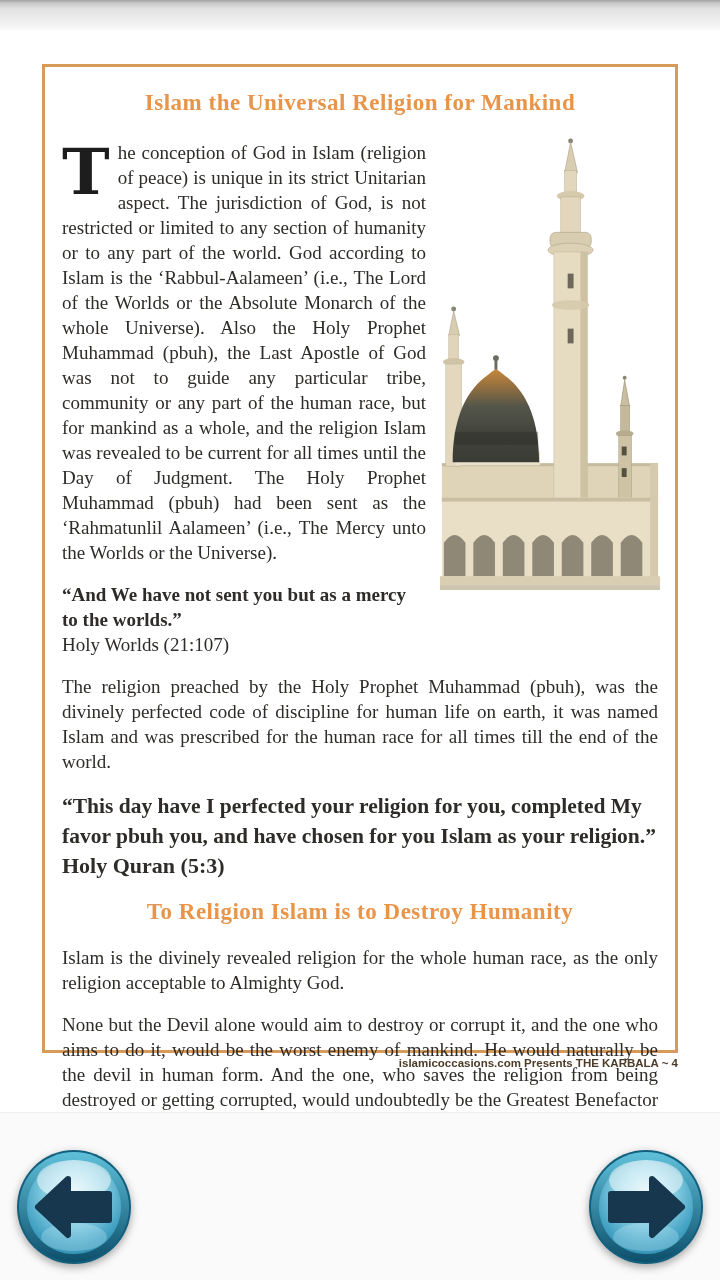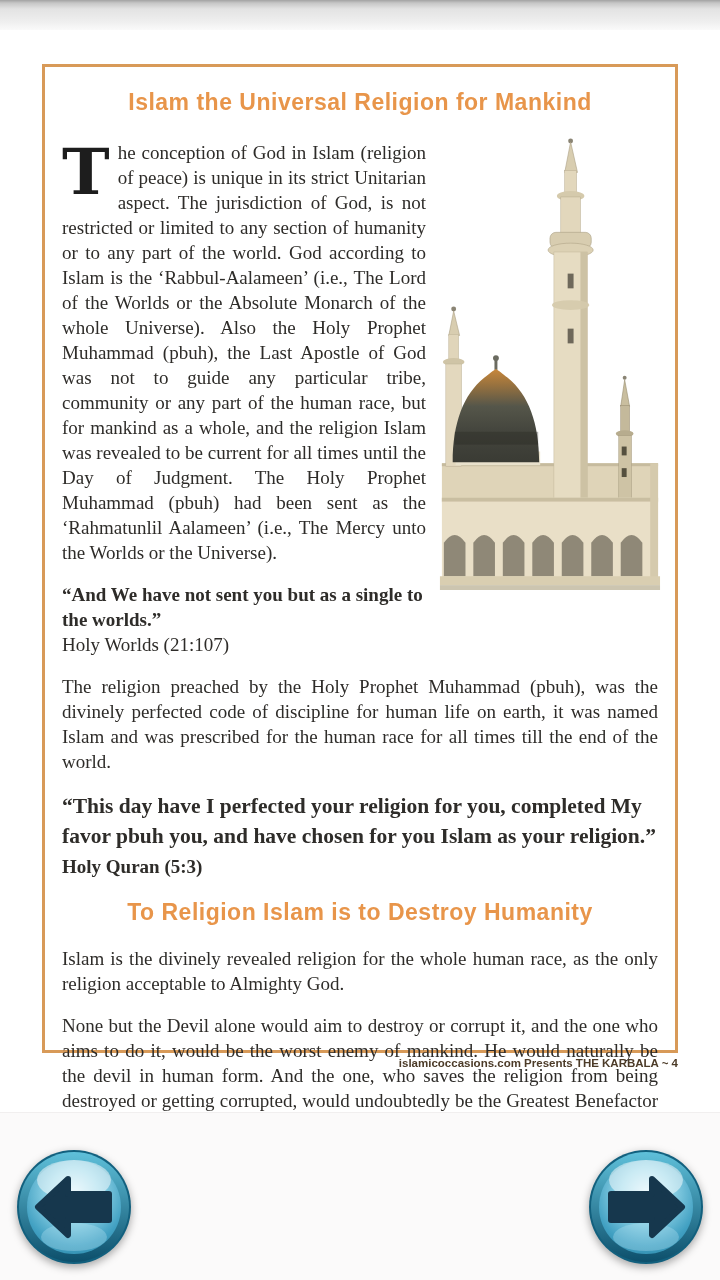--- a/index.html
+++ b/index.html
@@ -7,21 +7,21 @@
          font-family:"Liberation Serif",serif;}
 
   
   .statusbar{position:absolute;left:0;top:0;width:720px;height:30px;
     background:linear-gradient(180deg,#a2a2a2 0px,#c6c6c6 3px,#e3e3e3 9px,#efefef 22px,#fafafa 30px);}
 
   
   .pagebox{position:absolute;left:42px;top:64px;width:636px;height:989px;box-sizing:border-box;
     border:3px solid #D89A58;background:#fff;padding:20px 17px 0 17px;
     color:#2e2c29;font-size:19px;line-height:25px;text-align:justify;}
-  .heading{font-family:Liberation Sans, sans-serif;font-weight:bold;color:#E8954A;
+  .heading{font-family:Liberation Serif, serif;font-weight:bold;color:#E8954A;
     font-size:23px;line-height:27px;text-align:center;letter-spacing:.5px;margin:2px 0 24px 0;}
   .heading.second{clear:both;margin:6px 0 20px 0;}
   .pagebox p{margin:0 0 17px 0;}
   .dropcap{float:left;font-family:"DejaVu Serif",serif;font-weight:bold;color:#1d1d1d;
     font-size:64px;line-height:54px;padding:5px 8px 0 0;}
   .quote{font-weight:bold;text-align:left;}
   .quote .ref, .jquote .ref{font-weight:normal;}
   .jquote{font-weight:bold;text-align:justify;}
   .bigquote{font-weight:bold;text-align:left;font-size:21.5px;line-height:30px;margin-bottom:14px;}
   .mosque{float:right;width:226px;height:457px;margin:-4px -4px 4px 10px;}
@@ -110,27 +110,27 @@
       <path d="M98 448 L98 414 Q109 398 120 414 L120 448 Z" fill="#8F8877"></path>
       <path d="M128 448 L128 414 Q139 398 150 414 L150 448 Z" fill="#8F8877"></path>
       <path d="M158 448 L158 414 Q169 398 180 414 L180 448 Z" fill="#8F8877"></path>
       <path d="M188 448 L188 414 Q199 398 210 414 L210 448 Z" fill="#8F8877"></path>
       <rect x="4" y="448" width="224" height="9" fill="#D9CEB1"></rect>
       <rect x="4" y="457" width="224" height="5" fill="#CCC5B0"></rect>
     </svg>
 
     <p><span class="dropcap">T</span><span>he conception of God in Islam (religion of peace) is unique in its strict Unitarian aspect. The jurisdiction of God, is not restricted or limited to any section of humanity or to any part of the world. God according to Islam is the ‘Rabbul-Aalameen’ (i.e., The Lord of the Worlds or the Absolute Monarch of the whole Universe). Also the Holy Prophet Muhammad (pbuh), the Last Apostle of God was not to guide any particular tribe, community or any part of the human race, but for mankind as a whole, and the religion Islam was revealed to be current for all times until the Day of Judgment. The Holy Prophet Muhammad (pbuh) had been sent as the ‘Rahmatunlil Aalameen’ (i.e., The Mercy unto the Worlds or the Universe).</span></p>
 
-    <p class="quote"><span>“And We have not sent you but as a single to the worlds.”</span><br>
+    <p class="quote"><span>“And We have not sent you but as a mercy to the worlds.”</span><br>
       <span class="ref">Holy Worlds (21:107)</span></p>
 
     <p>The religion preached by the Holy Prophet Muhammad (pbuh), was the divinely perfected code of discipline for human life on earth, it was named Islam and was prescribed for the human race for all times till the end of the world.</p>
 
     <p class="bigquote"><span>“This day have I perfected your religion for you, completed My favor pbuh you, and have chosen for you Islam as your religion.”</span>
-      <span class="ref" style="font-size:19px">Holy Quran (5:3)</span></p>
+      <span class="ref" style="font-size:22px">Holy Quran (5:3)</span></p>
 
     <div class="heading second">To Religion Islam is to Destroy Humanity</div>
 
     <p>Islam is the divinely revealed religion for the whole human race, as the only religion acceptable to Almighty God.</p>
 
 
     <p>None but the Devil alone would aim to destroy or corrupt it, and the one who aims to do it, would be the worst enemy of mankind. He would naturally be the devil in human form. And the one, who saves the religion from being destroyed or getting corrupted, would undoubtedly be the Greatest Benefactor and the Savior of Truth and humanity as a whole. It has been clearly announced by the Lord in the Holy Quran that the one who saves a single human life, has saved humanity as a whole.</p>
 
   </div>
 

